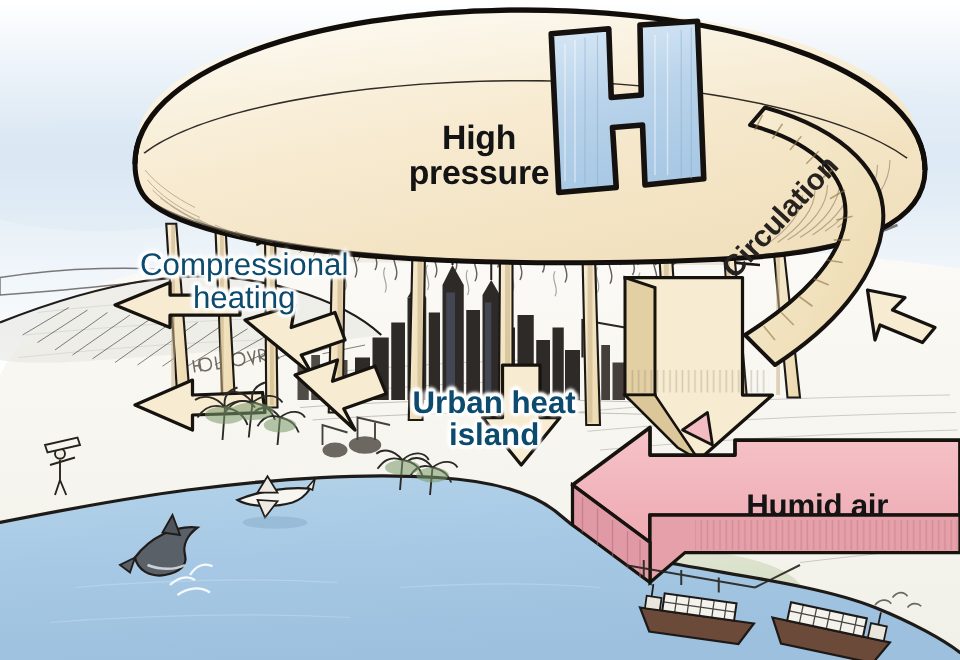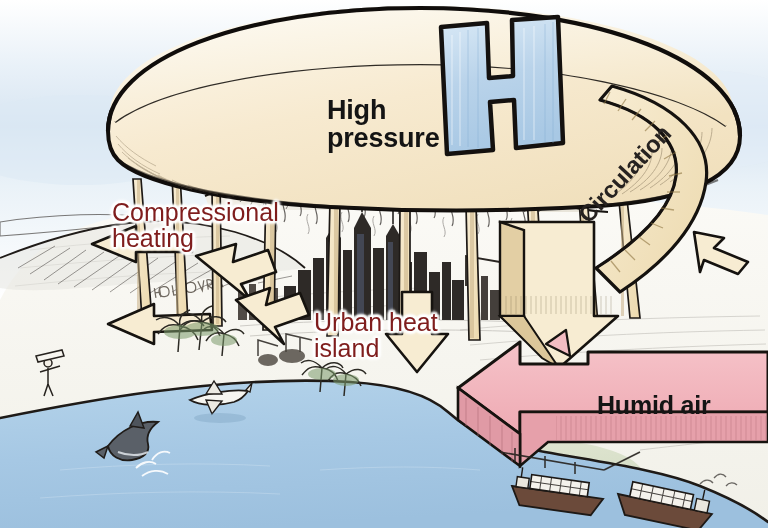--- a/index.html
+++ b/index.html
@@ -10,20 +10,21 @@
   }
   body {
     font-family: "Liberation Sans", sans-serif;
   }
   #stage {
     position: relative;
     width: 768px;
     height: 528px;
     overflow: hidden;
     background: #ffffff;
+    text-align: center;
   }
   #stage svg.layer {
     position: absolute;
     left: 0;
     top: 0;
     width: 768px;
     height: 528px;
   }
   .lbl {
     position: absolute;
@@ -32,33 +33,33 @@
     pointer-events: none;
   }
   
   .lbl-dark {
     color: #141414;
     font-weight: bold;
     letter-spacing: -0.2px;
   }
   
   .lbl-ghost {
-    color: #7f1d1d;
+    color: #0c4a6e;
     font-weight: normal;
     text-shadow:
       2px 0 2px #ffffff, -2px 0 2px #ffffff,
       0 2px 2px #ffffff, 0 -2px 2px #ffffff,
       2px 2px 2px #ffffff, -2px -2px 2px #ffffff,
       2px -2px 2px #ffffff, -2px 2px 2px #ffffff,
       3px 0 3px #ffffff, -3px 0 3px #ffffff,
       0 3px 3px #ffffff, 0 -3px 3px #ffffff;
   }
   #lbl-high-pressure { left: 327px; top: 97px;  font-size: 27px; }
   #lbl-compressional { left: 112px; top: 200px; font-size: 25px; }
-  #lbl-urban-heat    { left: 314px; top: 310px; font-size: 25px; }
+  #lbl-urban-heat    { left: 330px; top: 310px; font-size: 25px; font-weight: bold; }
   #lbl-humid-air     { left: 597px; top: 393px; font-size: 25px; }
   #lbl-circulation {
     left: 574px; top: 211px;
     font-size: 24px;
     color: #262220;
     transform: rotate(-47deg);
     transform-origin: left top;
   }
 </style>
 </head>

